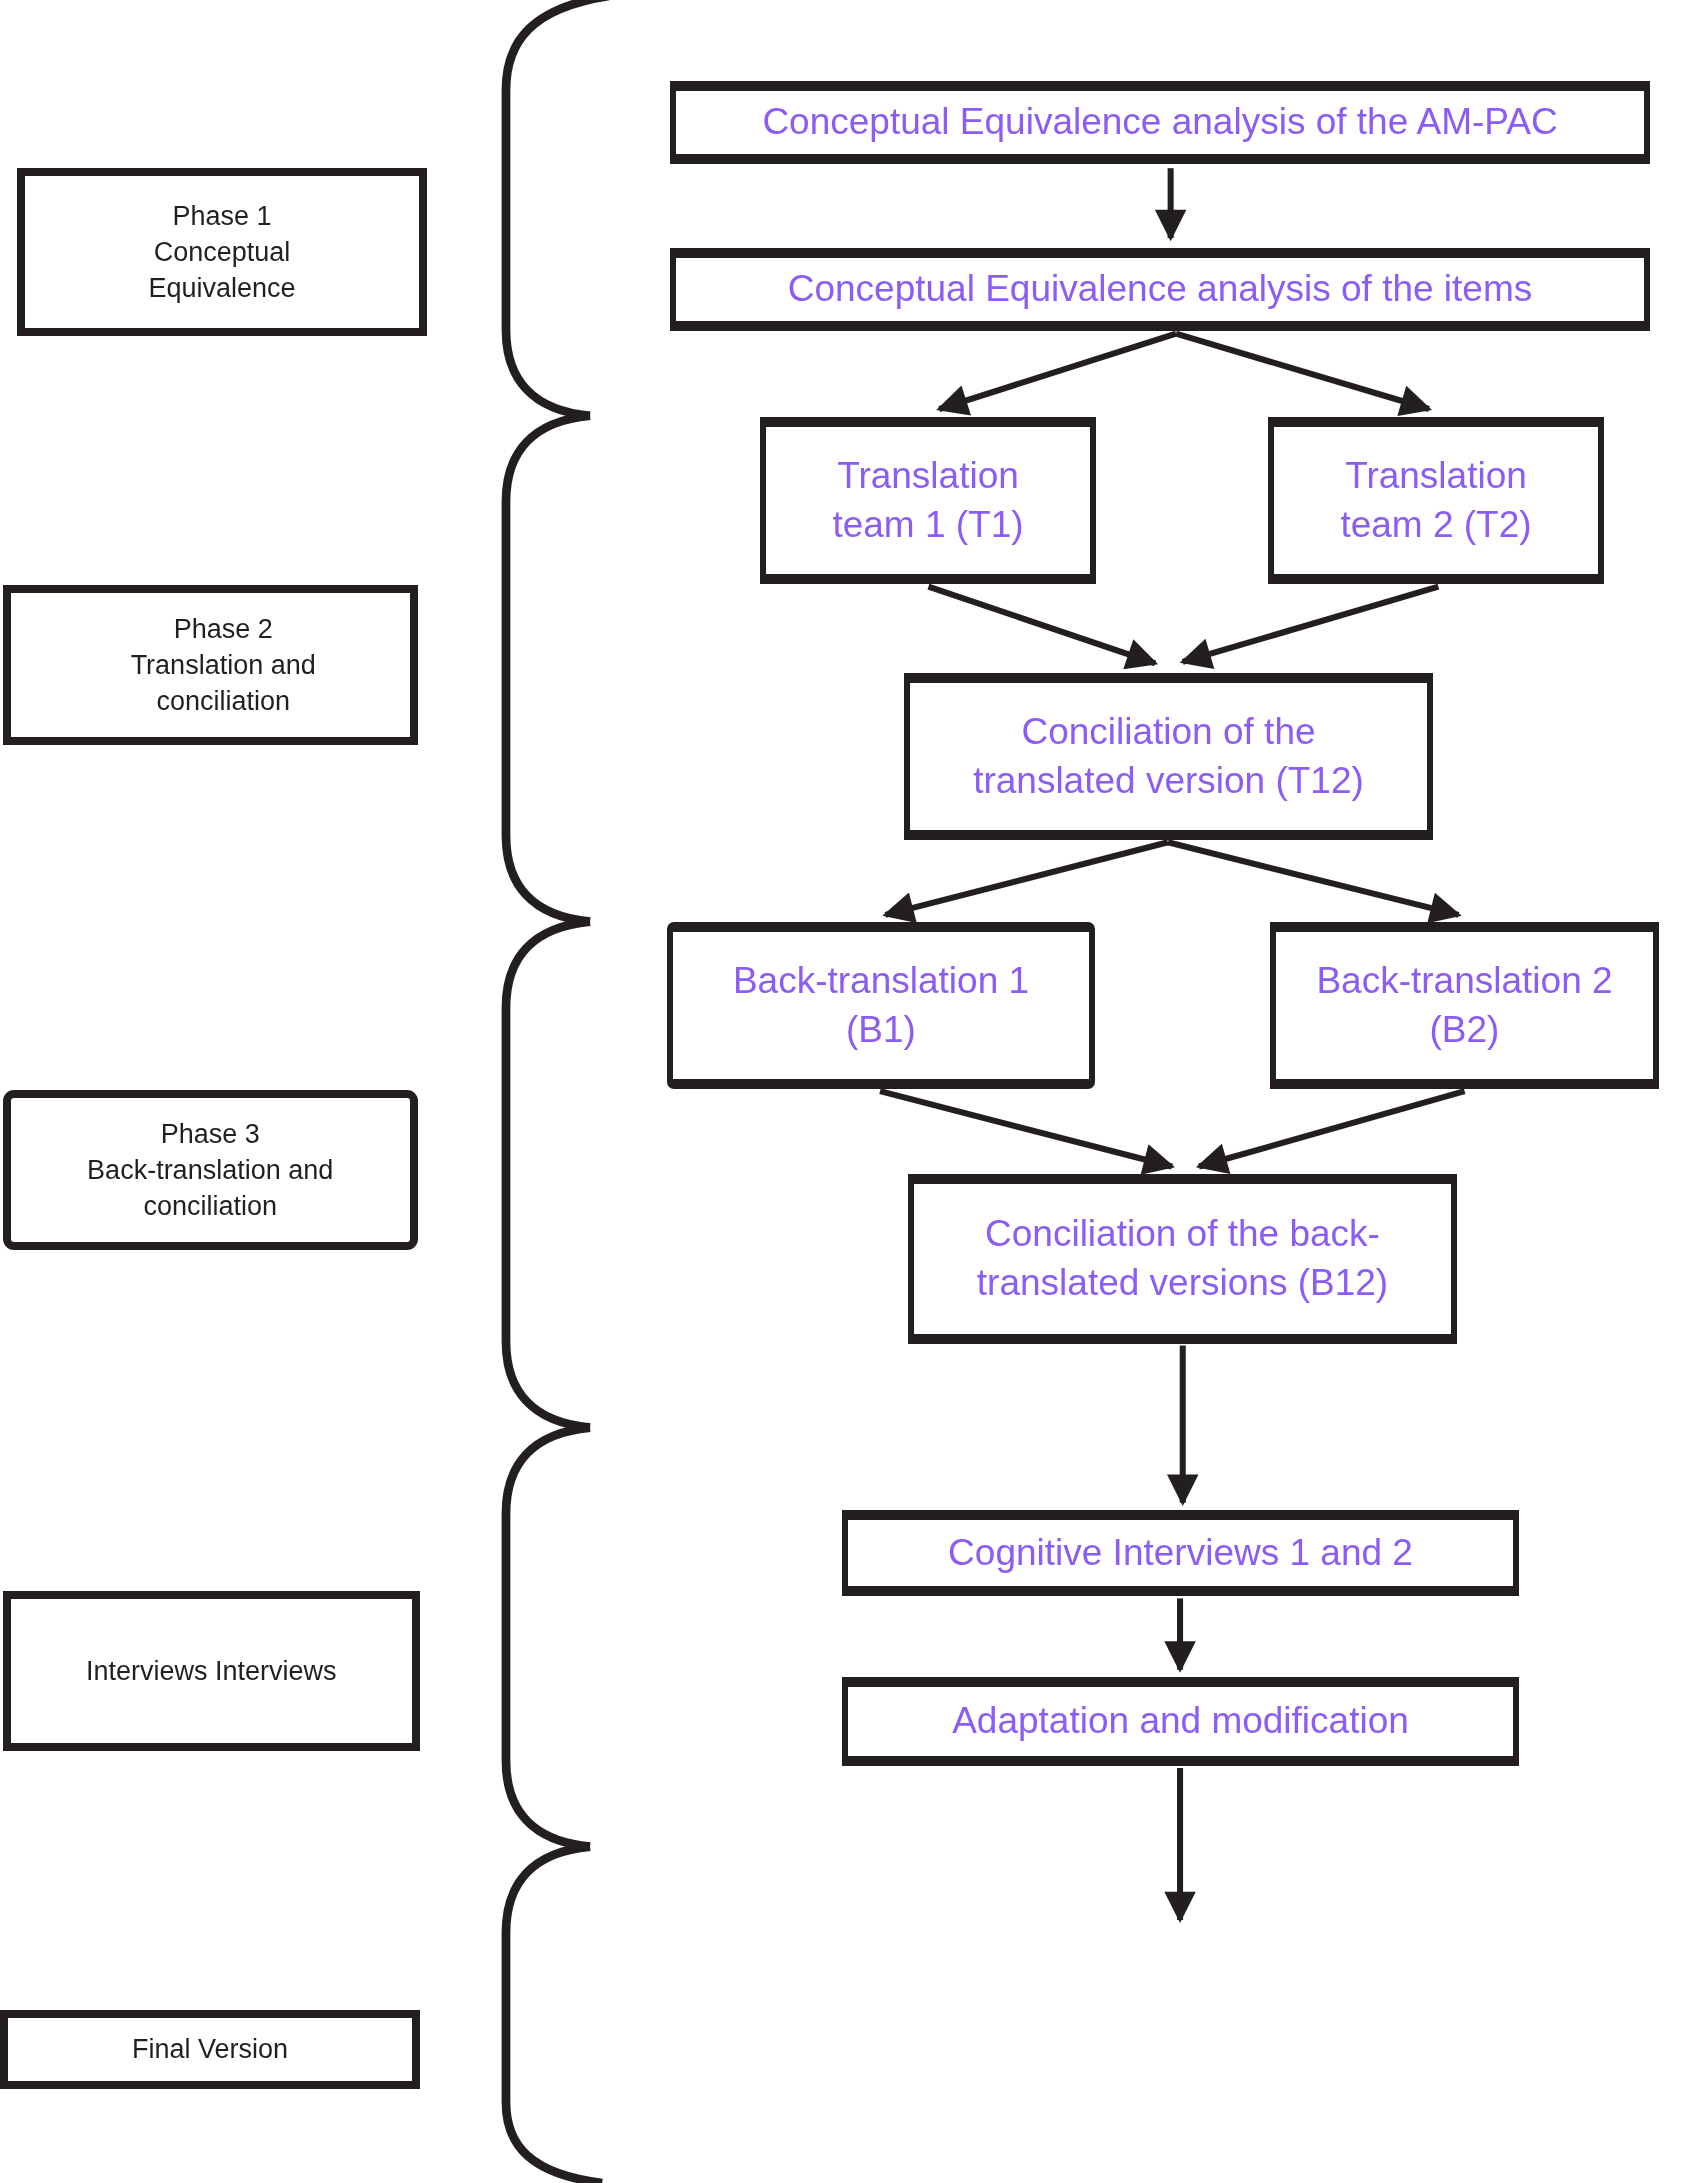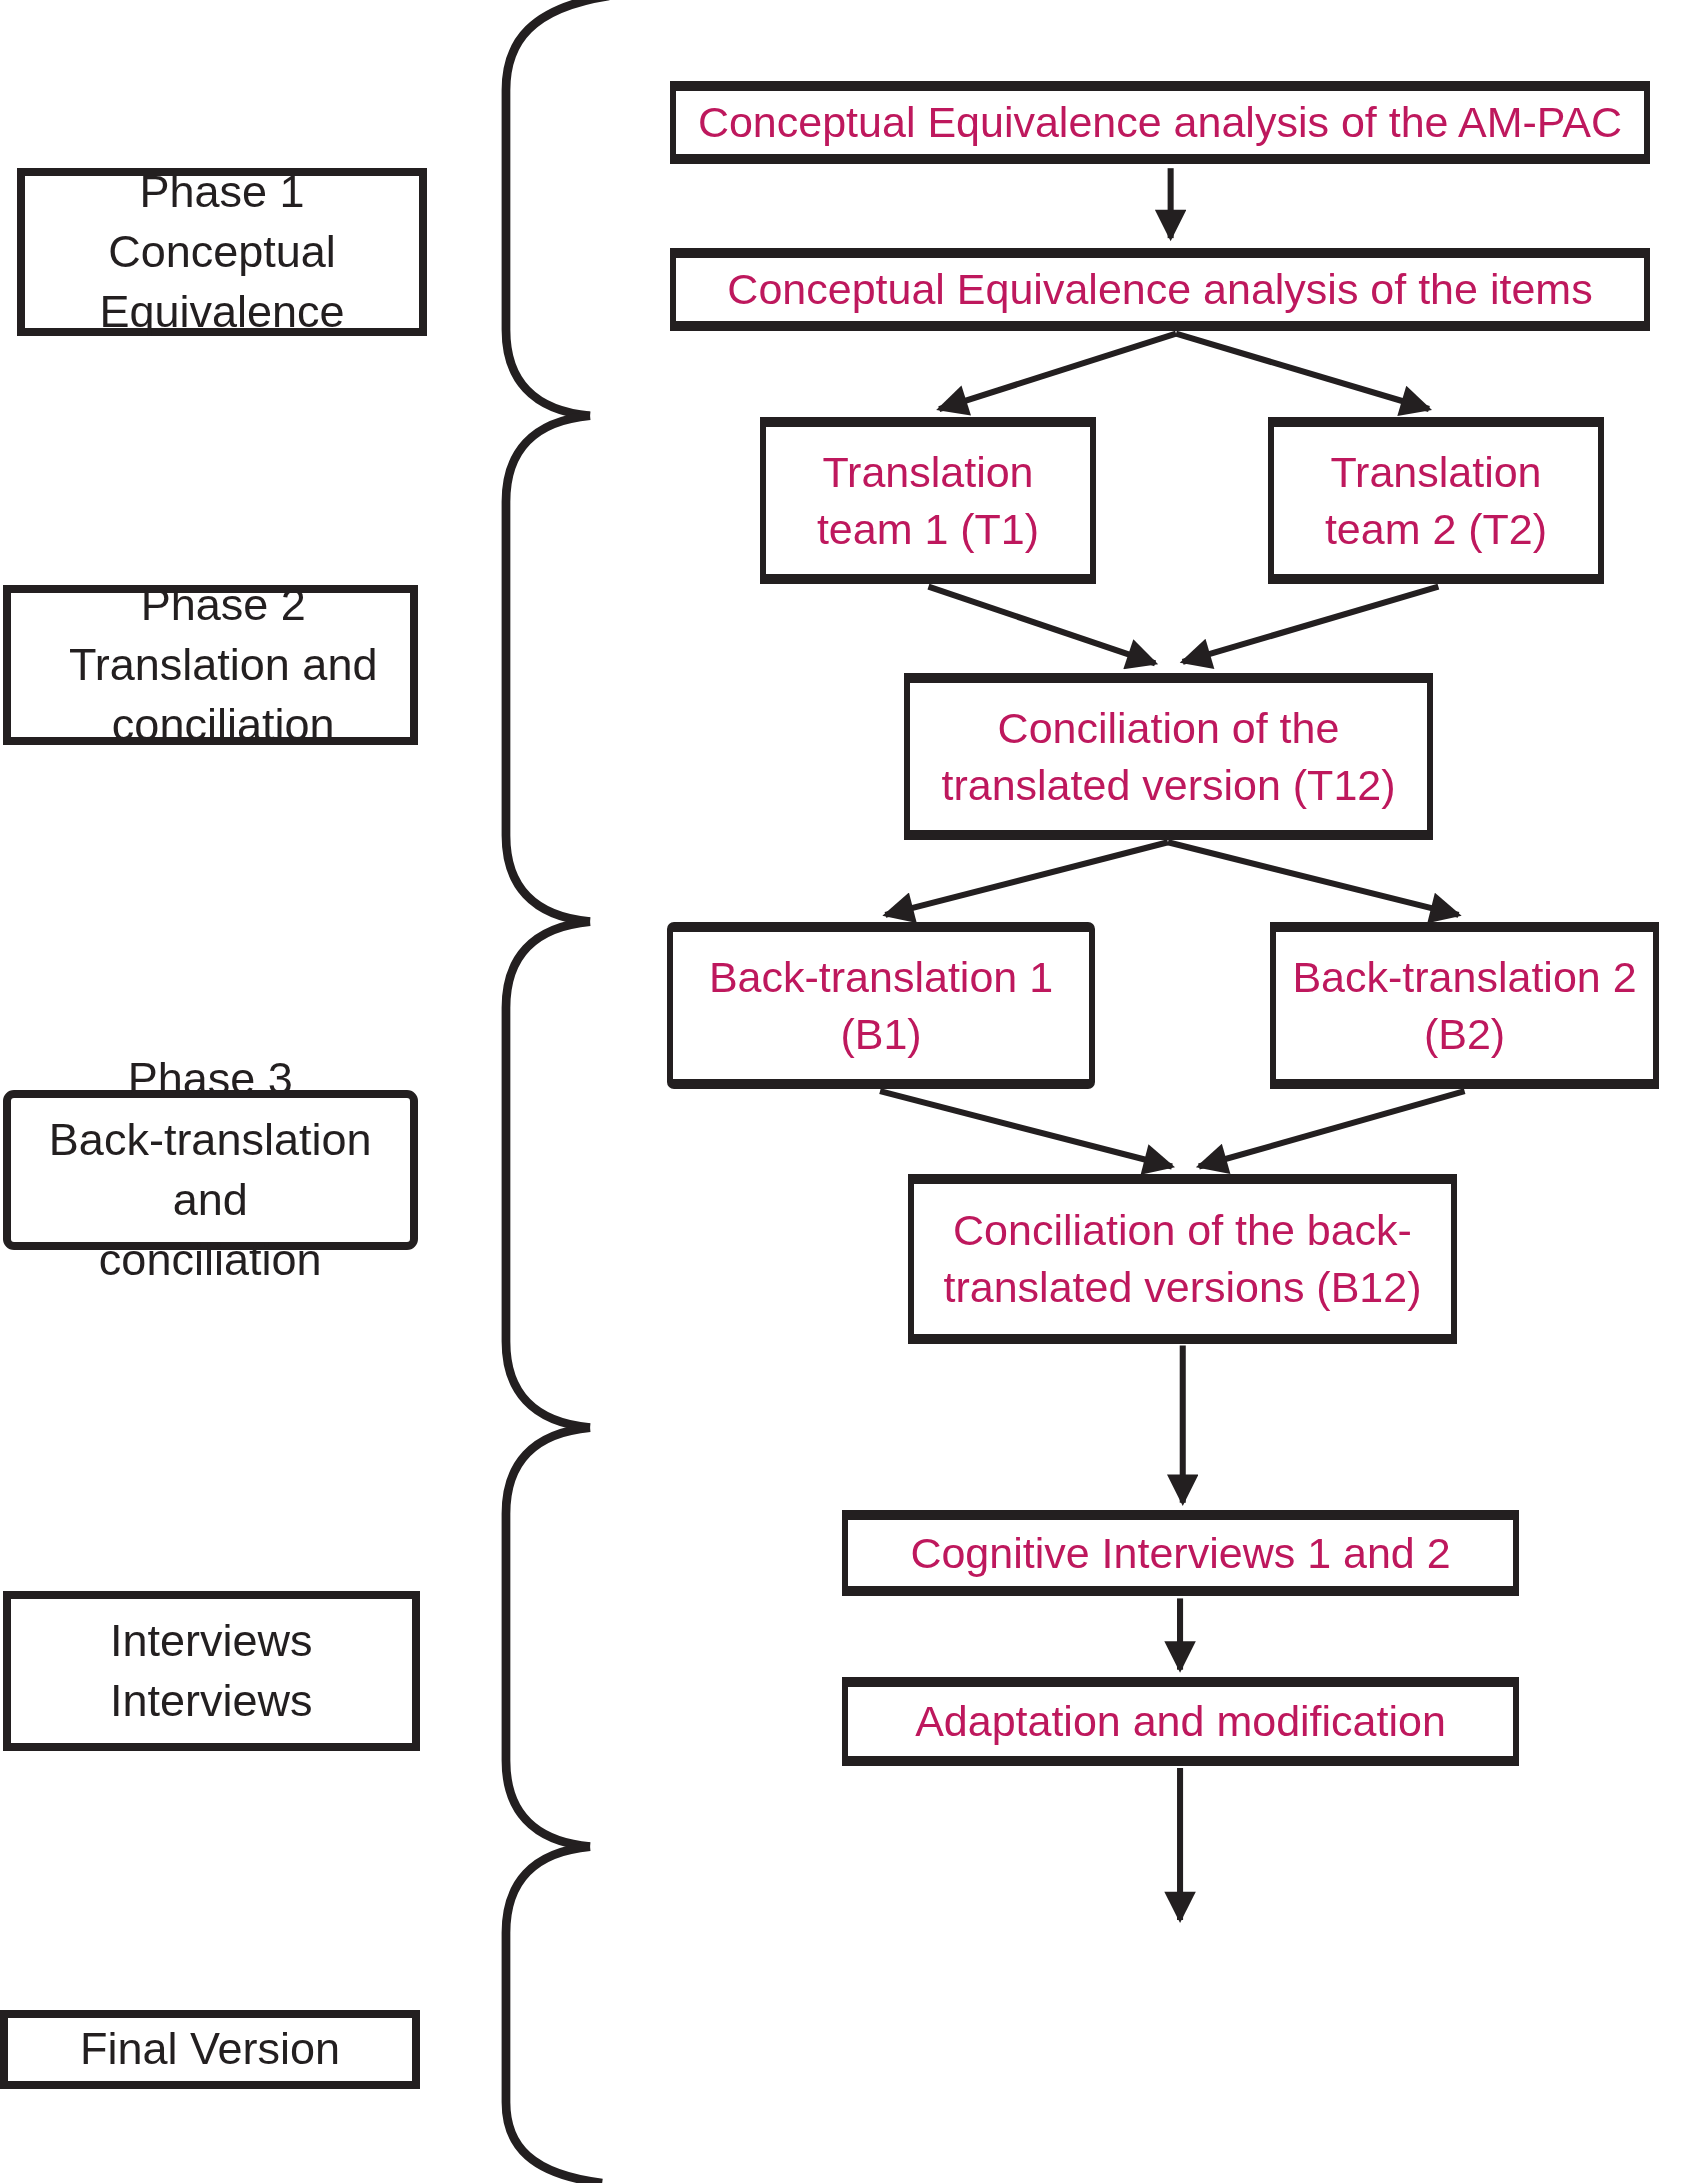--- a/index.html
+++ b/index.html
@@ -44,27 +44,27 @@
   .fbox {
     border: 6.7px solid #231f20;
     border-top-width: 10.8px;
     border-bottom-width: 10.8px;
   }
   .lbox {
     border: 8.7px solid #231f20;
   }
   .btext {
     white-space: pre-line;
-    font-size: 43px;
+    font-size: 37px;
     line-height: 1.32;
-    color: #be185d;
+    color: #8b5cf6;
   }
   .ltext {
     white-space: pre-line;
-    font-size: 45px;
+    font-size: 27px;
     line-height: 1.34;
     color: #231f20;
   }
 </style>
 </head>
 <body>
 
 <div class="canvas">
 
   <svg class="overlay" width="1682" height="2183" viewBox="0 0 2500 3245" xmlns="http://www.w3.org/2000/svg">

